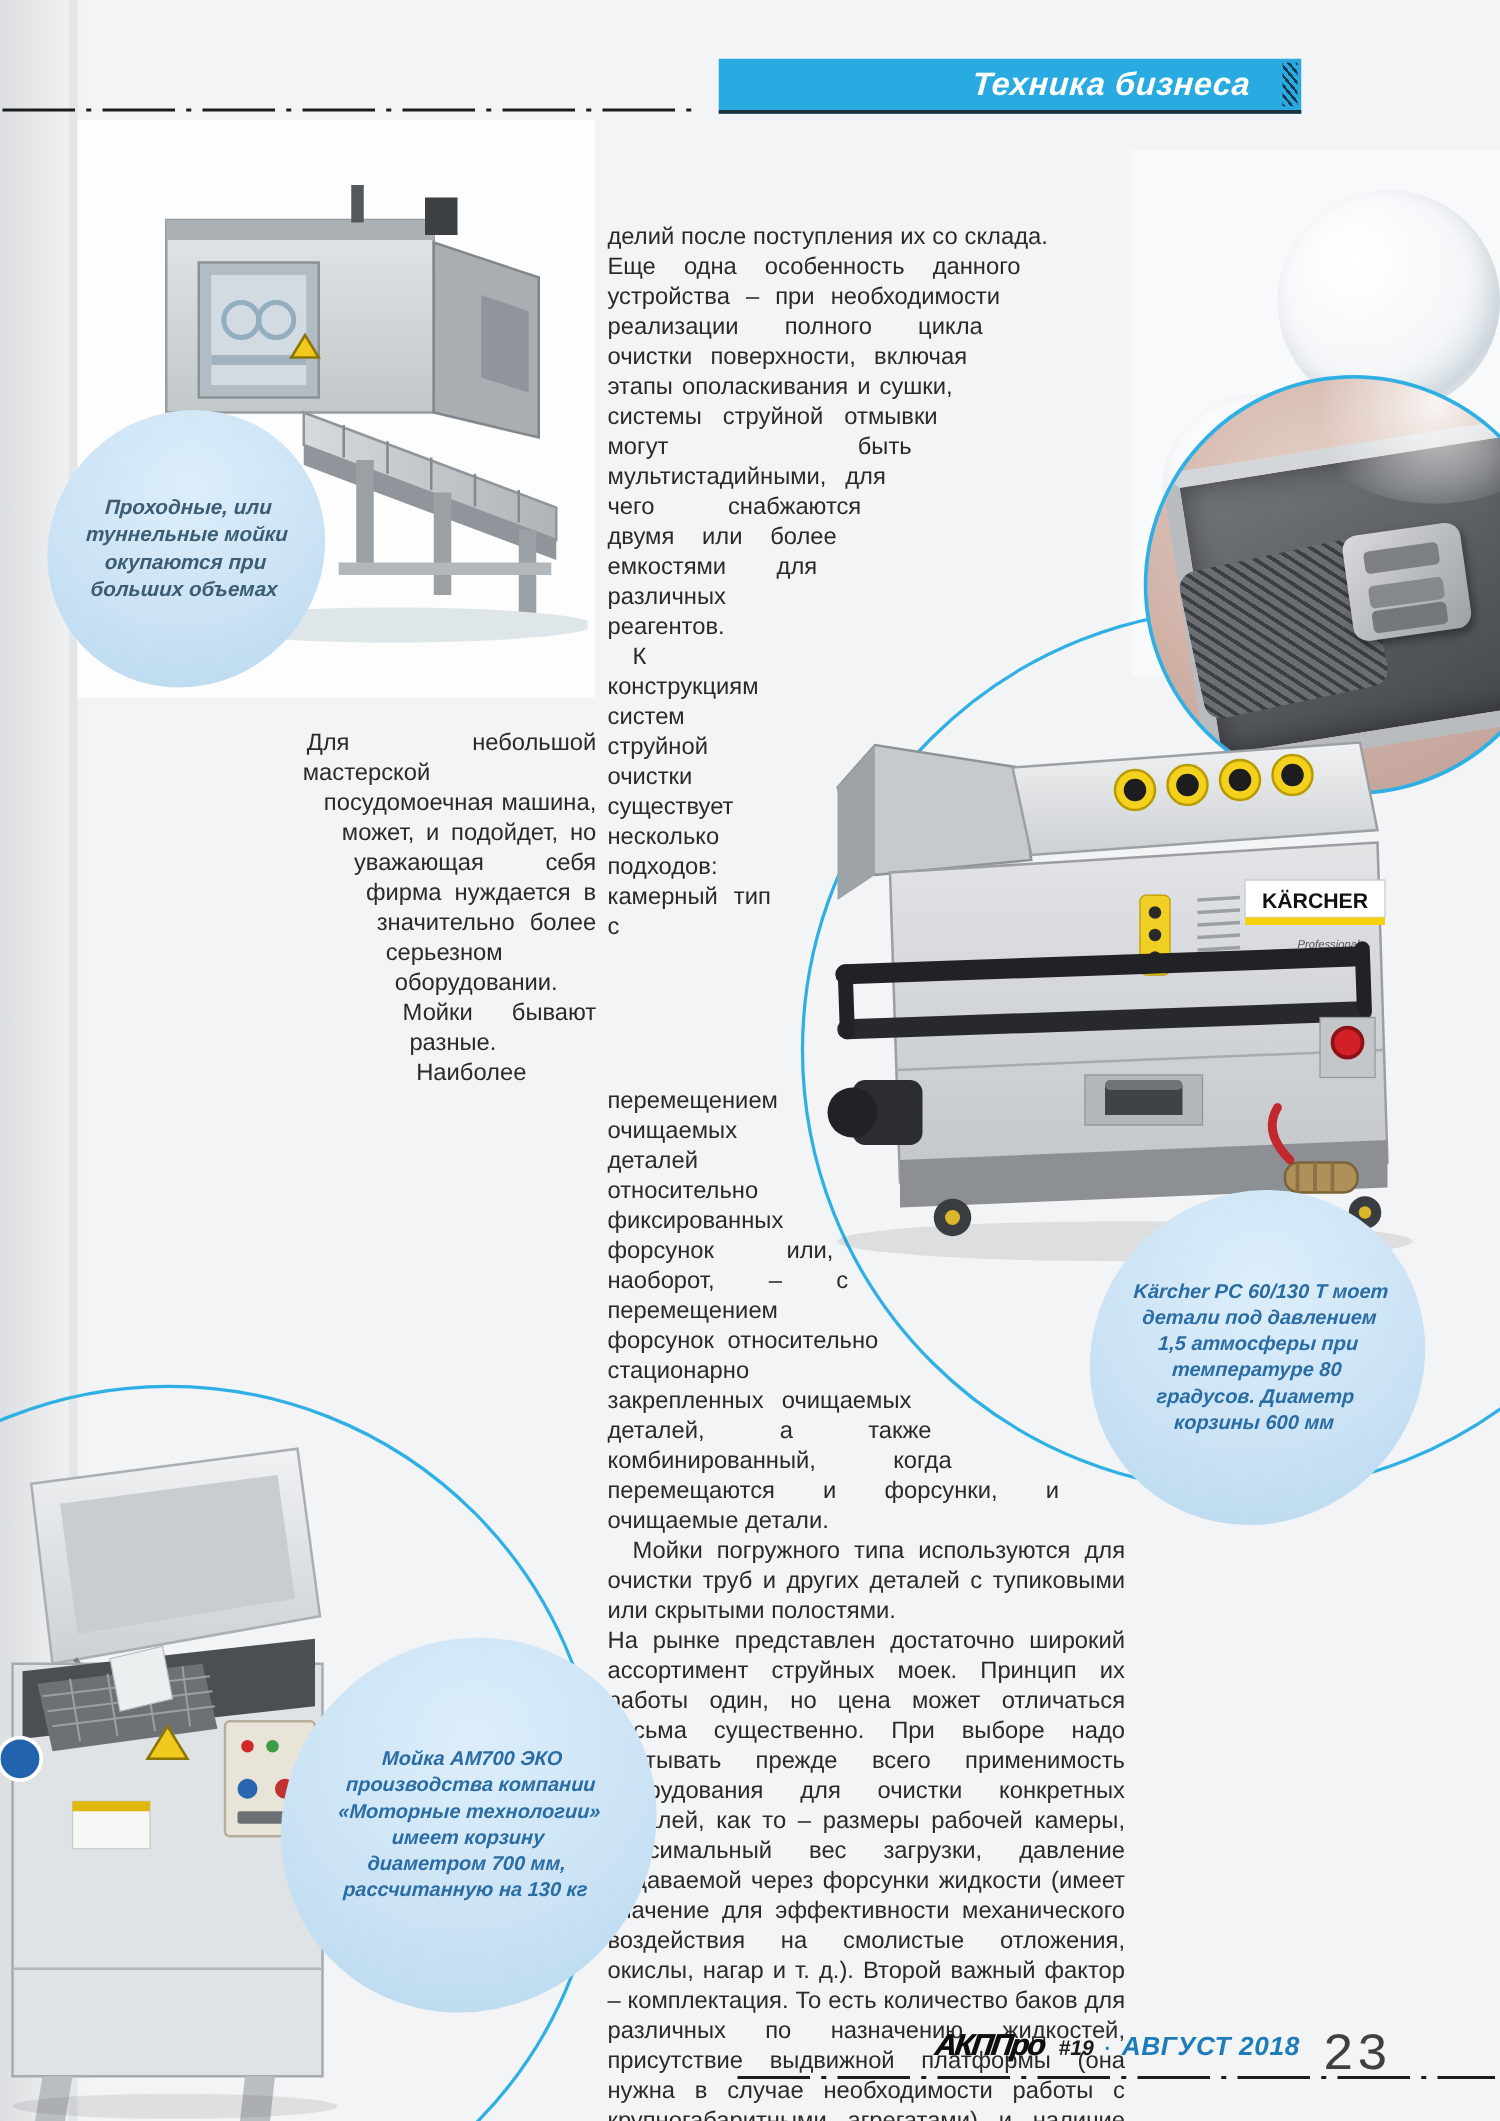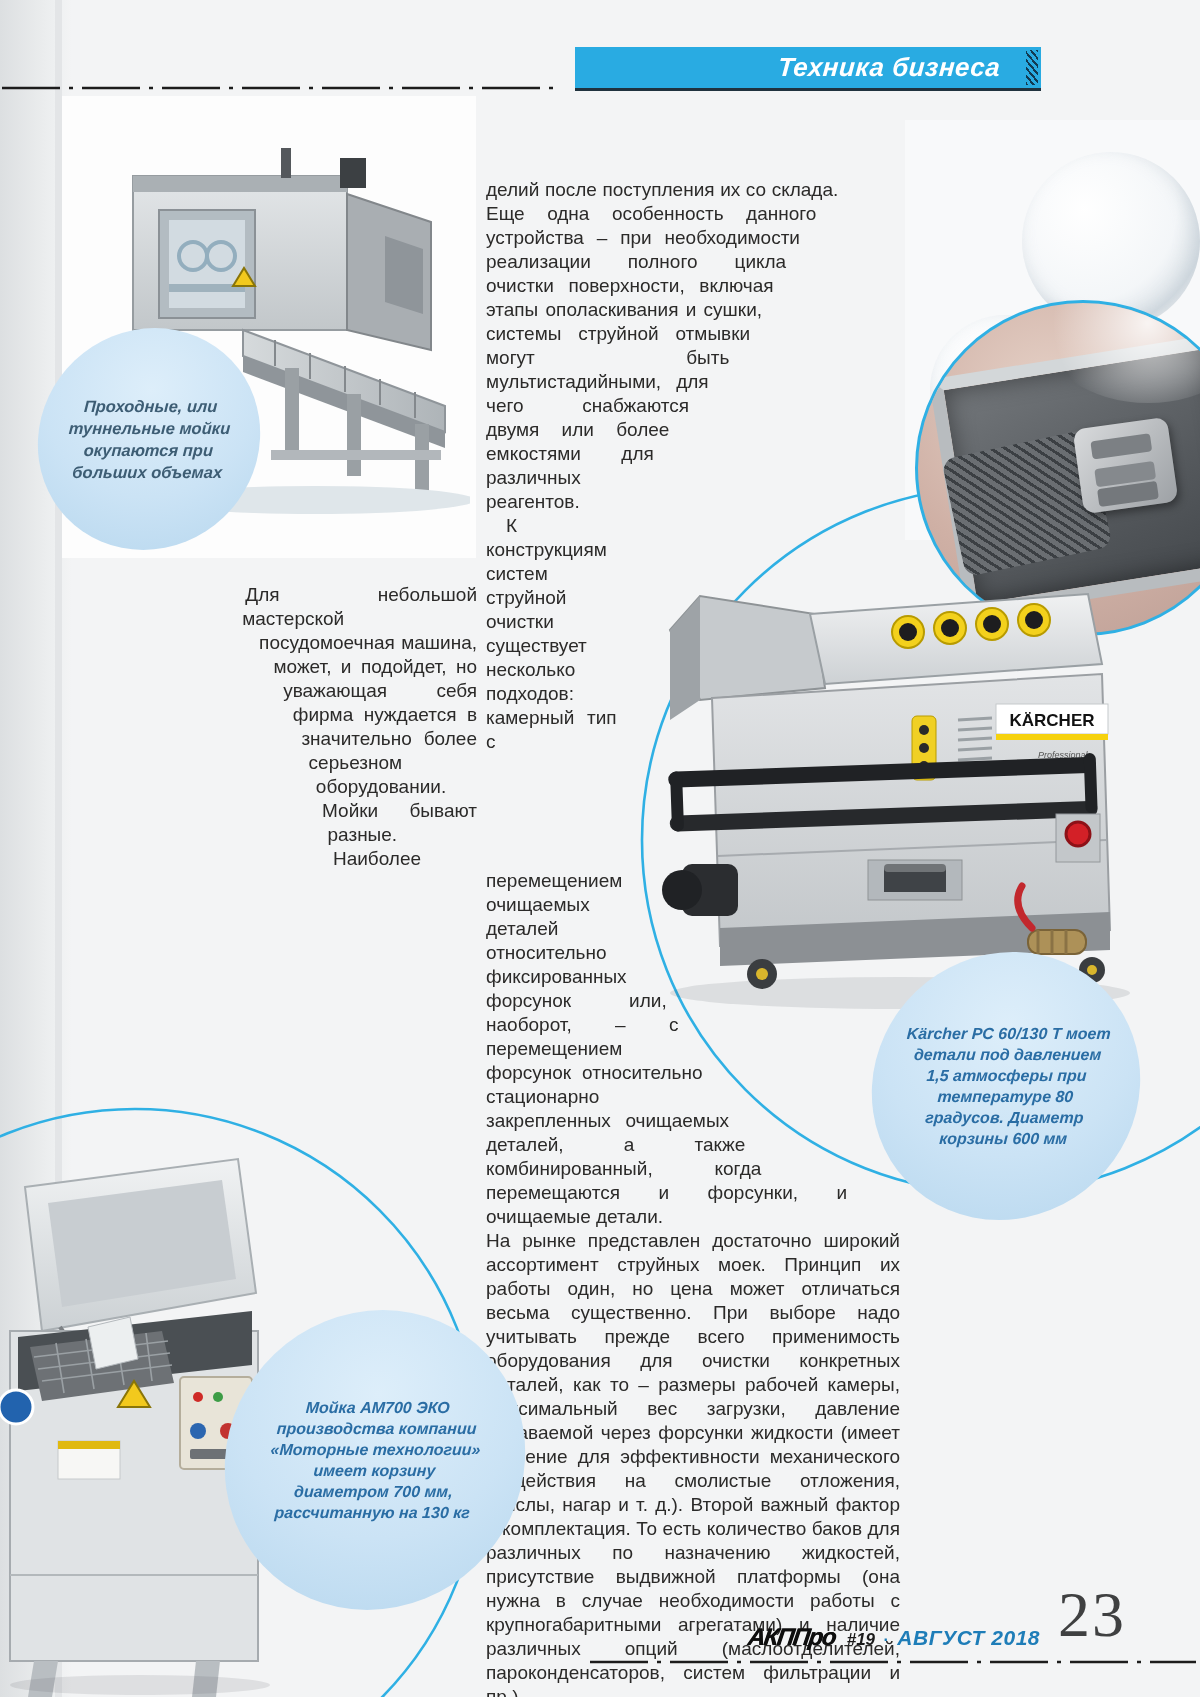--- a/index.html
+++ b/index.html
@@ -75,22 +75,22 @@
 
   svg.illus{position:absolute;z-index:5;}
 
   
   .footer-credit{position:absolute;top:1623px;left:560px;width:480px;text-align:right;z-index:8;white-space:nowrap;}
   .logo{display:inline-block;font-weight:bold;font-style:italic;font-size:24px;letter-spacing:-1.5px;color:#0e0e0e;
         transform:skewX(-8deg);text-shadow:.6px 0 #0e0e0e;}
   .issue{font-weight:bold;font-style:italic;font-size:17px;color:#1a1a1a;margin-left:7px;}
   .dot-sep{color:#1a7ab5;font-weight:bold;margin:0 4px;}
   .date{font-weight:bold;font-style:italic;font-size:21px;color:#1e7db8;letter-spacing:.5px;}
-  .page-num{position:absolute;top:1578px;left:1058px;width:100px;font-size:64px;color:#3f4041;
-        letter-spacing:2px;z-index:8;font-family:Liberation Serif, serif;}
+  .page-num{position:absolute;top:1620px;left:1058px;width:100px;font-size:42px;color:#3f4041;
+        letter-spacing:2px;z-index:8;font-family:Liberation Mono, monospace;}
   .foot-line{position:absolute;left:0;top:1658px;z-index:8;}
 </style>
 </head>
 <body>
 
 <div class="page">
 
   <div class="edge-shade"></div>
   <div class="edge-strip"></div>
 
@@ -298,20 +298,21 @@
   <div class="col col-left">
     <div class="float-l"></div>
     <p class="ind">Для небольшой мастерской посудомоечная машина, может, и подойдет, но уважающая себя фирма нуждается в значительно более серьезном оборудовании. Мойки бывают разные. Наиболее распространены моечные машины струйного типа. Принцип их действия мало отличается от тех же посудомоечных машин.</p>
 
   </div>
 
   <div class="col col-right">
     <div class="float-r"></div>
     <p>делий после поступления их со склада. Еще одна особенность данного устройства – при необходимости реализации полного цикла очистки поверхности, включая этапы ополаскивания и сушки, системы струйной отмывки могут быть мультистадийными, для чего снабжаются двумя или более емкостями для различных реагентов.</p>
     <p class="ind">К конструкциям систем струйной очистки существует несколько подходов: камерный тип с перемещением очищаемых деталей относительно фиксированных форсунок или, наоборот, – с перемещением форсунок относительно стационарно закрепленных очищаемых деталей, а также комбинированный, когда перемещаются и форсунки, и очищаемые детали.</p>
+    <p class="ind">Мойки погружного типа используются для очистки труб и других деталей с тупиковыми или скрытыми полостями.</p>
     <p>На рынке представлен достаточно широкий ассортимент струйных моек. Принцип их работы один, но цена может отличаться весьма существенно. При выборе надо учитывать прежде всего применимость оборудования для очистки конкретных деталей, как то – размеры рабочей камеры, максимальный вес загрузки, давление подаваемой через форсунки жидкости (имеет значение для эффективности механического воздействия на смолистые отложения, окислы, нагар и т. д.). Второй важный фактор – комплектация. То есть количество баков для различных по назначению жидкостей, присутствие выдвижной платформы (она нужна в случае необходимости работы с крупногабаритными агрегатами) и наличие различных опций (маслоотделителей, пароконденсаторов, систем фильтрации и пр.).</p>
 
   </div>
 
   <div class="footer-credit">
     <span class="logo">АКППро</span>
     <span class="issue">#19</span>
     <span class="dot-sep">·</span>
     <span class="date">АВГУСТ 2018</span>
   </div>

